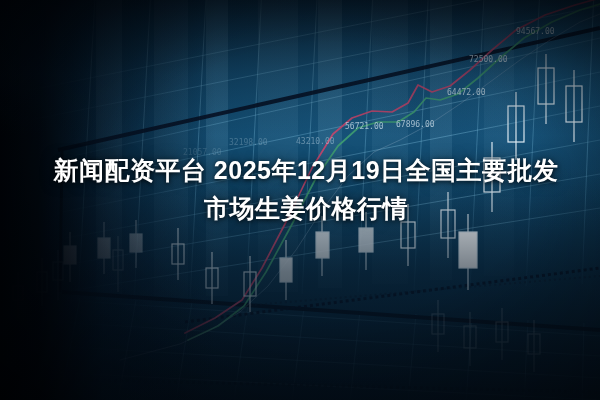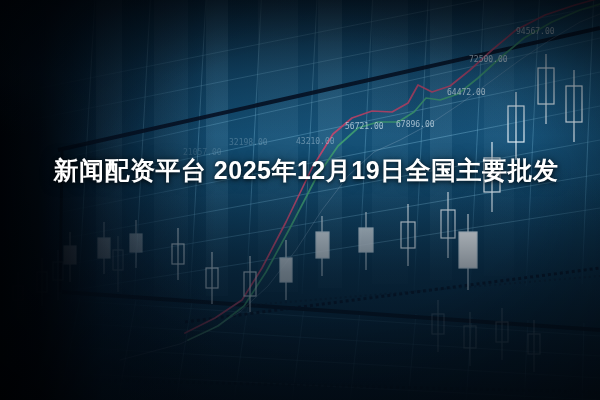--- a/index.html
+++ b/index.html
@@ -226,15 +226,16 @@
     </g>
   </svg>
 
   <div class="bg-bottomdark"></div>
   <div class="bg-leftdark"></div>
   <div class="bg-topdark"></div>
   <div class="vignette"></div>
 
   <div class="headline">
     <span>新闻配资平台 2025年12月19日全国主要批发</span>
+    <span class="l2">市场生姜价格行情</span>
   </div>
 
 </div>
 
 </body></html>

